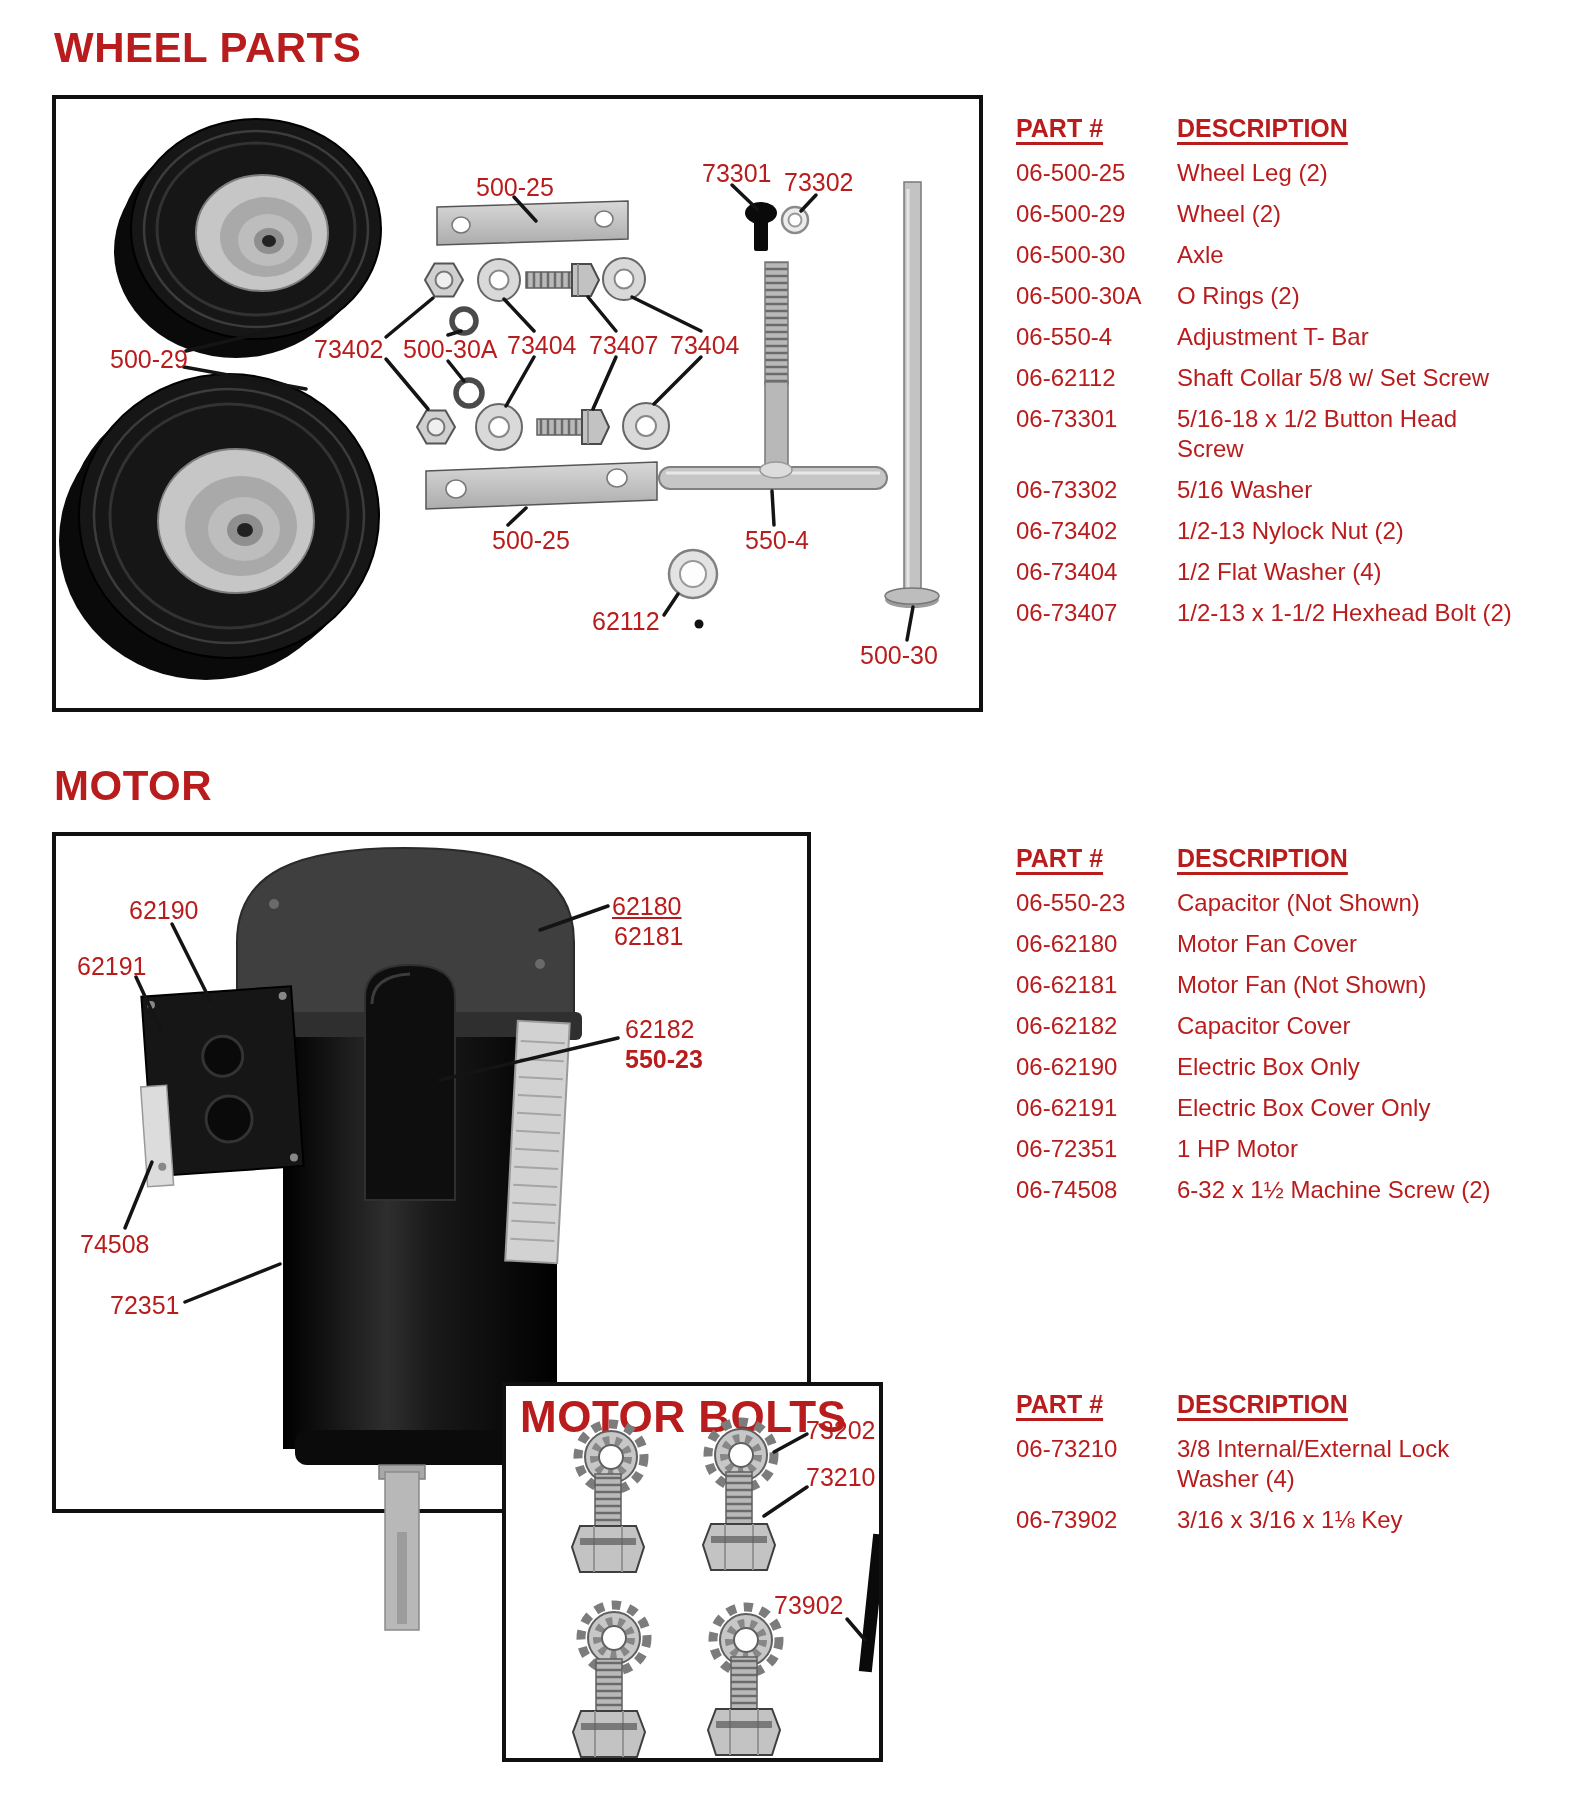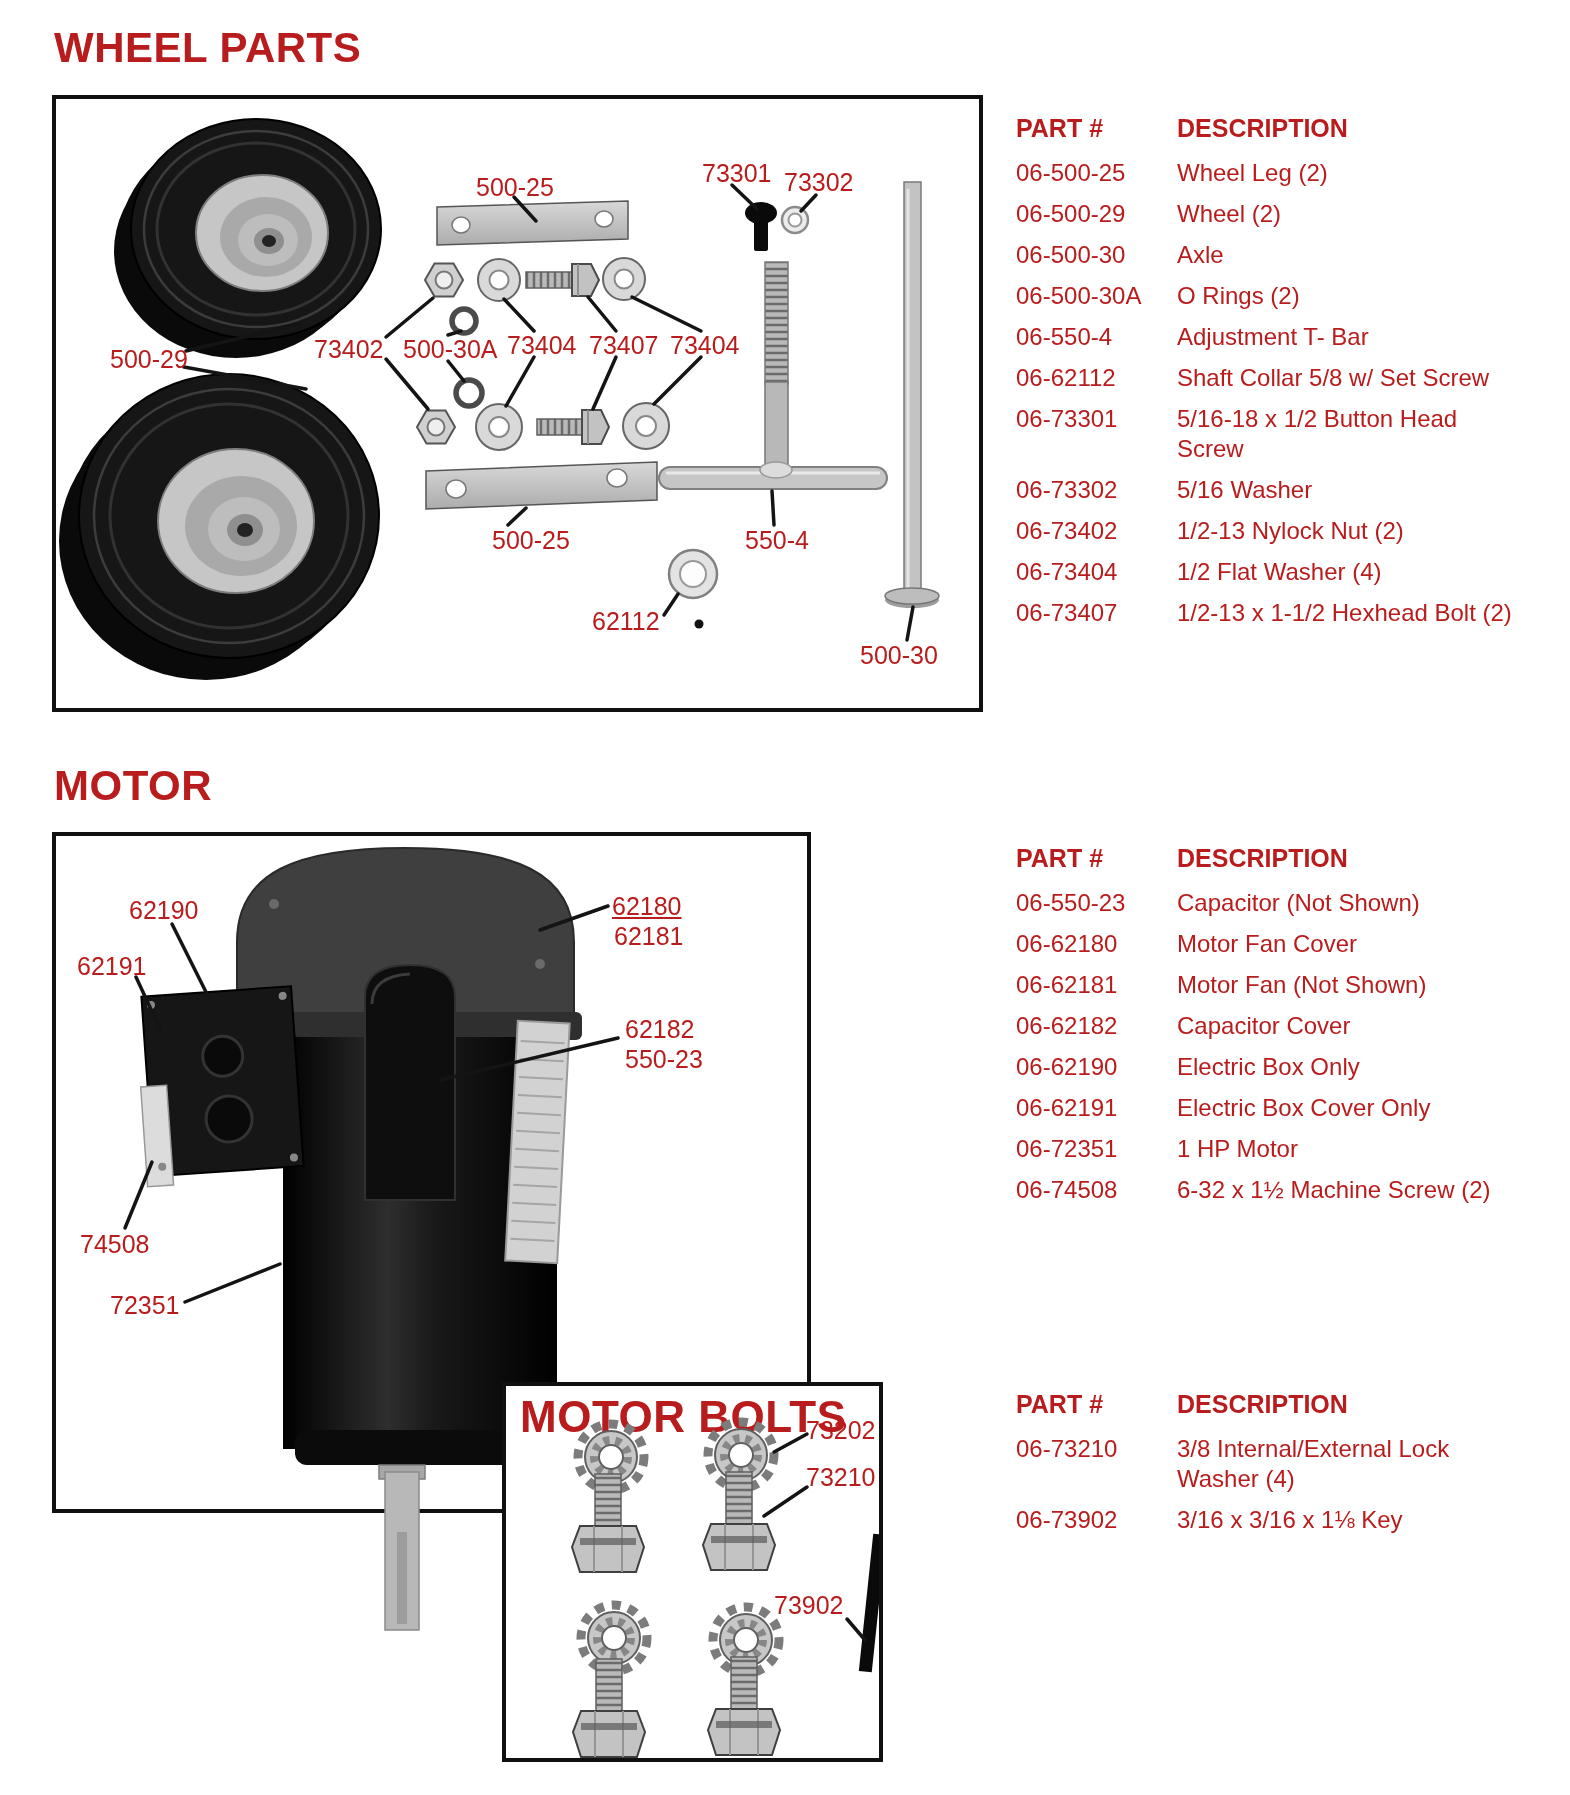--- a/index.html
+++ b/index.html
@@ -7,21 +7,21 @@
         font-family:"Liberation Sans",sans-serif;color:#b91c1c;overflow:hidden;}
   .sec-title{position:absolute;font-size:42px;font-weight:bold;letter-spacing:.5px;white-space:nowrap;}
   .pbox{position:absolute;border:4px solid #101010;background:#fff;box-sizing:border-box;}
   .fillsvg{position:absolute;left:0;top:0;display:block;}
   .dlabel{position:absolute;font-size:25px;line-height:27px;white-space:nowrap;}
   .ptable{position:absolute;width:520px;}
   .phead{display:flex;font-size:25px;font-weight:bold;line-height:32px;margin-bottom:14px;}
   .prow{display:flex;font-size:24px;line-height:30px;margin-bottom:11px;}
   .c1{width:161px;flex:none;}
   .c2{width:345px;}
-  .th{text-decoration-thickness:2.5px;text-underline-offset:5px;}
+  .th{text-decoration:underline;text-decoration-thickness:2.5px;text-underline-offset:5px;}
   .motor-wrap{position:absolute;left:52px;top:832px;width:817px;height:810px;z-index:1;text-align:right;}
   .motor-border{position:absolute;left:0;top:0;width:759px;height:681px;border:4px solid #101010;box-sizing:border-box;}
   .bolts-box{position:absolute;left:502px;top:1382px;width:381px;height:380px;z-index:3;}
   .bolts-title{position:absolute;left:14px;top:6px;font-size:44px;font-weight:bold;letter-spacing:.5px;white-space:nowrap;}
   .defs-svg{position:absolute;width:0;height:0;}
 </style>
 </head>
 <body>
 
 <div class="page">
@@ -334,21 +334,21 @@
         <line x1="73" y1="396" x2="100" y2="330"></line>
         <line x1="133" y1="470" x2="228" y2="432"></line>
       </g>
     </svg>
 
     <div class="dlabel" style="left:77px;top:65px;">62190</div>
     <div class="dlabel" style="left:25px;top:121px;">62191</div>
     <div class="dlabel" style="left:560px;top:61px;text-decoration:underline;">62180</div>
     <div class="dlabel" style="left:562px;top:91px;">62181</div>
     <div class="dlabel" style="left:573px;top:184px;">62182</div>
-    <div class="dlabel" style="left:573px;top:214px;">550-23</div>
+    <div class="dlabel" style="left:573px;top:214px;font-weight:bold;">550-23</div>
     <div class="dlabel" style="left:28px;top:399px;">74508</div>
     <div class="dlabel" style="left:58px;top:460px;">72351</div>
   </div>
 
   <div class="ptable" style="left:1016px;top:842px;">
     <div class="phead">
       <span class="c1"><span class="th">PART #</span></span>
       <span class="c2"><span class="th">DESCRIPTION</span></span>
     </div>
     <div class="prow">

